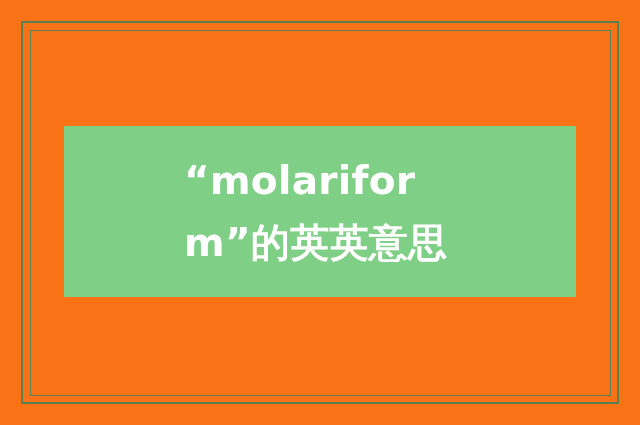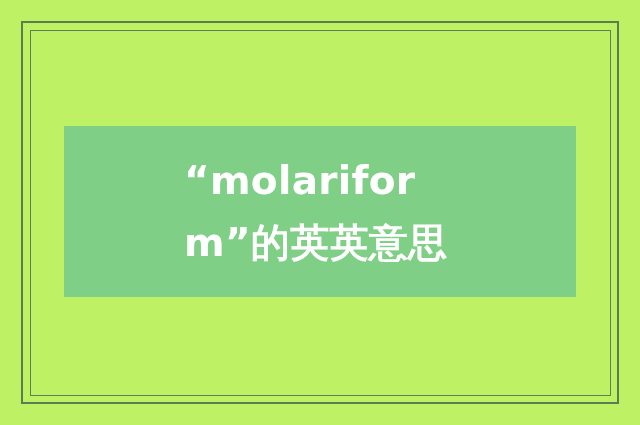--- a/index.html
+++ b/index.html
@@ -10,21 +10,21 @@
     width: 640px;
     height: 425px;
     overflow: hidden;
     font-family: "DejaVu Sans", "Liberation Sans", sans-serif;
   }
 
   .card {
     position: relative;
     width: 640px;
     height: 425px;
-    background: #bef264;
+    background: #f97316;
     box-sizing: border-box;
   }
 
   
   .frame-outer {
     position: absolute;
     left: 21px;
     top: 21px;
     width: 598px;
     height: 383px;

